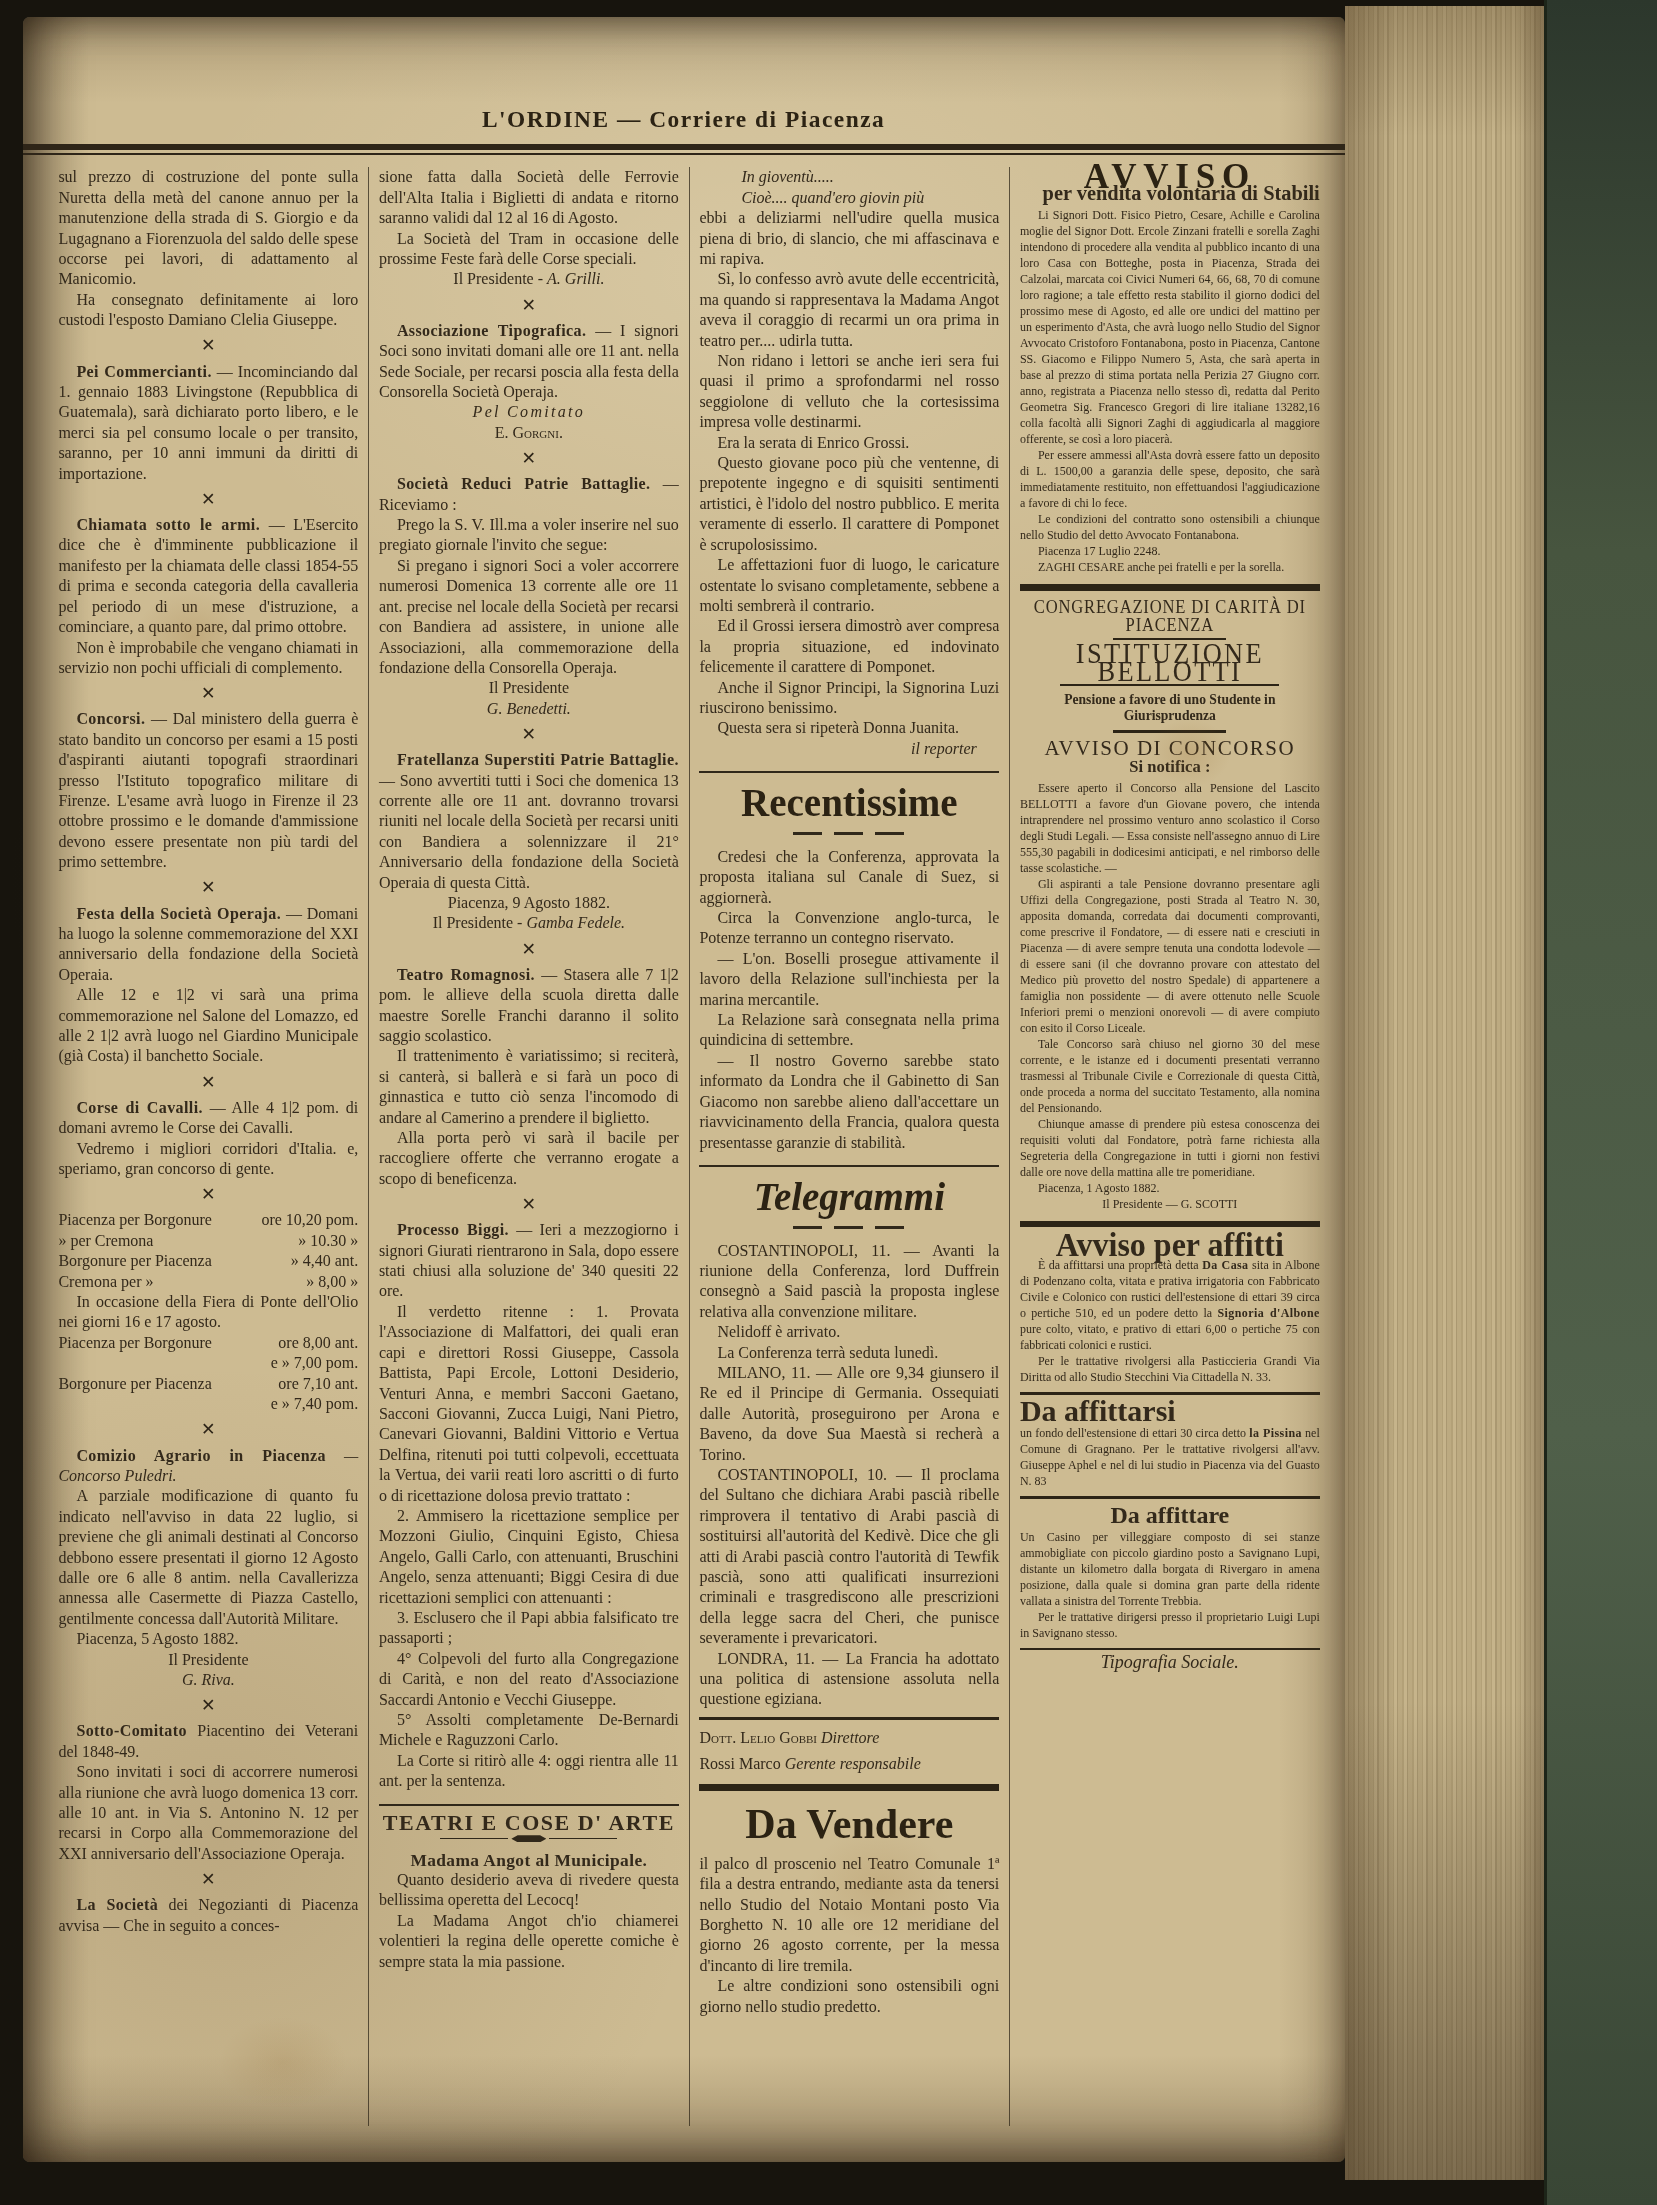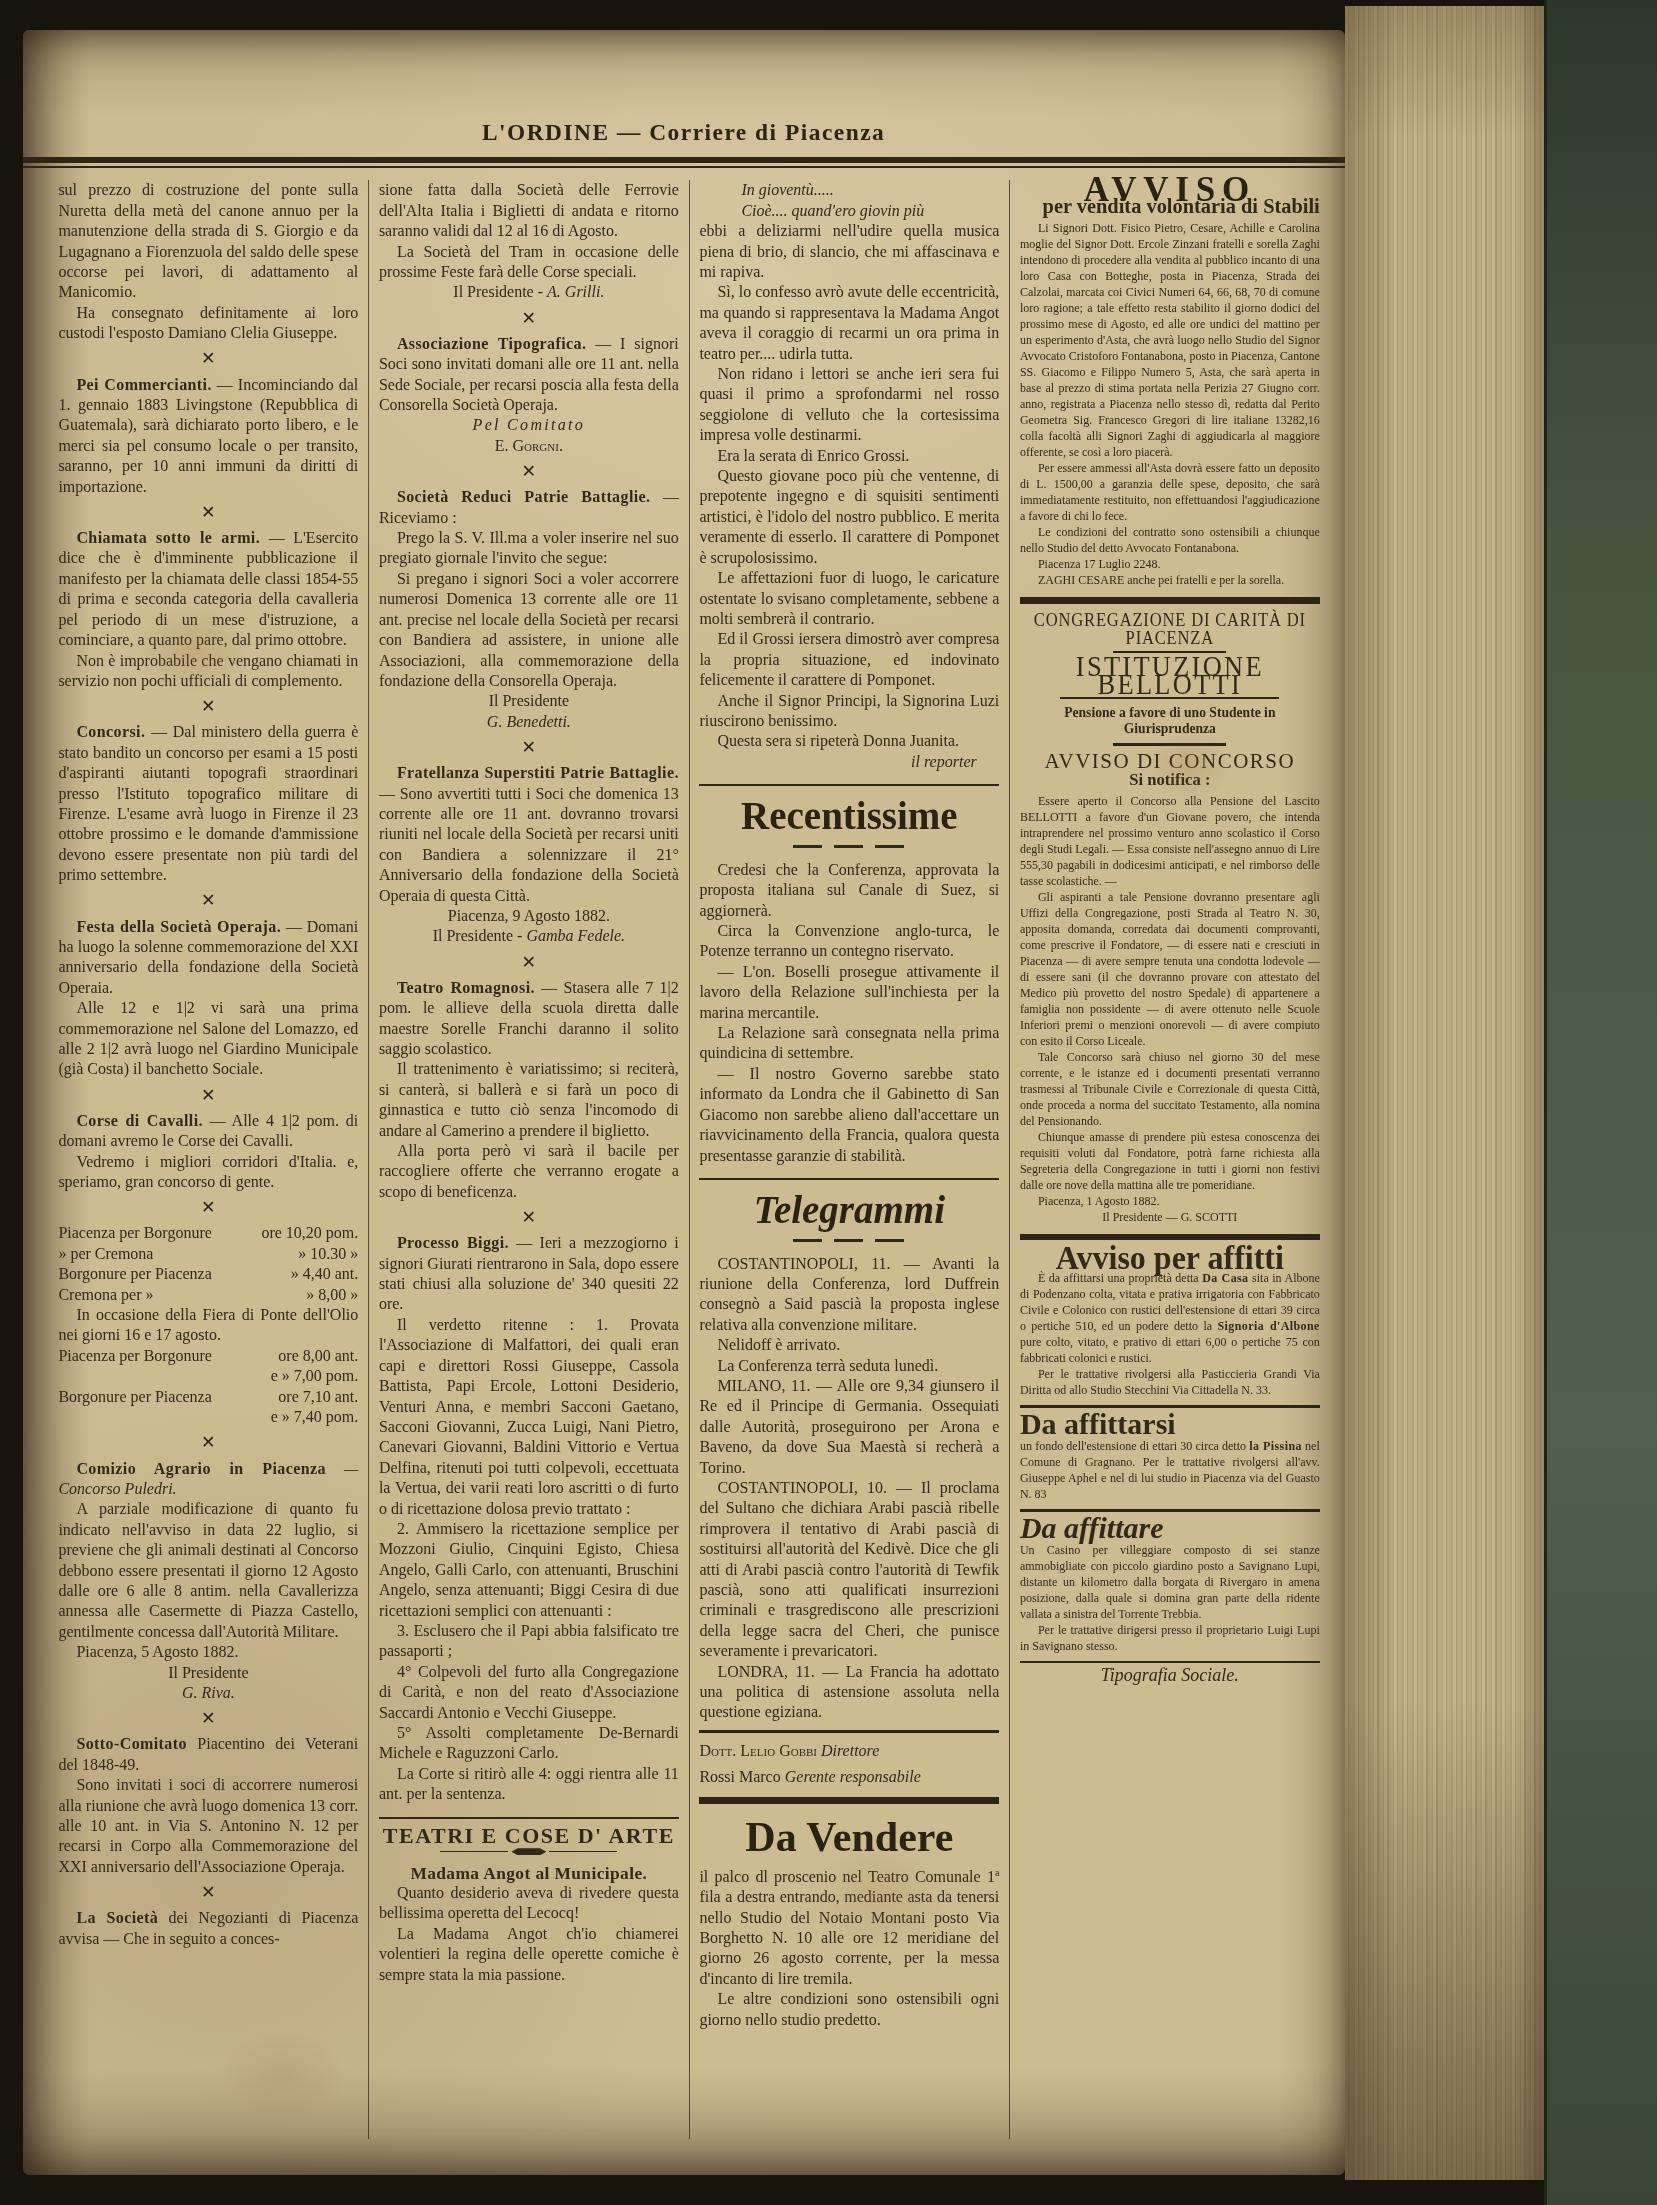--- a/index.html
+++ b/index.html
@@ -10,21 +10,21 @@
   
   .fore-edge{position:absolute;left:1345px;top:6px;width:202px;height:2174px;
     background:
       linear-gradient(180deg, rgba(95,75,45,0.35), transparent 6%, transparent 78%, rgba(55,40,22,0.5)),
       linear-gradient(90deg, rgba(80,60,35,0.35), transparent 25%, transparent 85%, rgba(70,52,30,0.4)),
       repeating-linear-gradient(90deg,#c6b48b 0 3px,#aa9871 3px 4.5px,#bcaa81 4.5px 8.3px,#b3a178 8.3px 9.8px);}
   .binding{position:absolute;right:0;top:0;width:110px;height:100%;
     background:linear-gradient(180deg,#2c372c,#47553f 25%,#50604a 65%,#394635);
     border-left:3.8px solid #1d2519;}
   
-  .page{position:absolute;left:22.6px;top:30px;width:1322px;height:2145px;border-radius:6.8px;
+  .page{position:absolute;left:22.6px;top:17px;width:1322px;height:2145px;border-radius:6.8px;
     color:#33291b;
     background:
       radial-gradient(830px 528px at 55% 12%, rgba(255,248,225,0.20), transparent 70%),
       radial-gradient(679px 679px at 15% 85%, rgba(110,85,50,0.18), transparent 70%),
       linear-gradient(90deg, rgba(85,65,38,0.30), transparent 5%, transparent 95%, rgba(85,65,38,0.22)),
       linear-gradient(180deg, rgba(85,65,38,0.22), transparent 4%, transparent 95%, rgba(70,50,28,0.30)),
       #cdbb92;
     box-shadow: inset 35px 0 53px -26px rgba(25,16,8,0.6),
                 inset 0 26px 41px -22.6px rgba(25,16,8,0.55),
                 inset -19.6px 0 36px -18px rgba(60,42,22,0.4),
@@ -78,21 +78,21 @@
   .h-avviso-sub{text-align:right;font-weight:700;font-size:20.4px;margin:0 0 6px;}
   .h-congr{text-align:center;font-size:16.6px;letter-spacing:0.8px;margin:6px 0 0;transform:scaleY(1.15);}
   .srule{width:113px;height:2.3px;background:#2c2416;margin:6px auto;}
   .srule.w{width:219px;}
   .h-istit{text-align:center;font-size:26.4px;letter-spacing:2.3px;margin:4.5px 0 0;transform:scaleY(1.1);}
   .h-pens{text-align:center;font-weight:700;font-size:13.6px;margin:3px 0 0;}
   .h-conc{text-align:center;font-size:21px;letter-spacing:1.5px;margin:7.5px 0 0;}
   .h-notif{text-align:center;font-weight:700;font-size:16.6px;margin:3px 0 4.5px;}
   .h-affitti{text-align:center;font-weight:700;font-size:32px;margin:3px 0 4.5px;transform:scaleY(1.08);}
   .h-affittarsi{text-align:left;font-weight:700;font-size:30px;margin:4.5px 0 6px;}
-  .h-affittare{text-align:left;font-weight:700;font-style:italic;font-size:30px;margin:4.5px 0 6px;}
+  .h-affittare{text-align:center;font-weight:700;font-size:24px;margin:4.5px 0 6px;}
   .tipografia{text-align:center;font-style:italic;font-size:18px;margin:4.5px 0 0;}
   .gap6{height:4.5px}
 </style>
 </head>
 <body>
 
 <div class="photo">
   <div class="fore-edge"></div>
   <div class="binding"></div>
 

